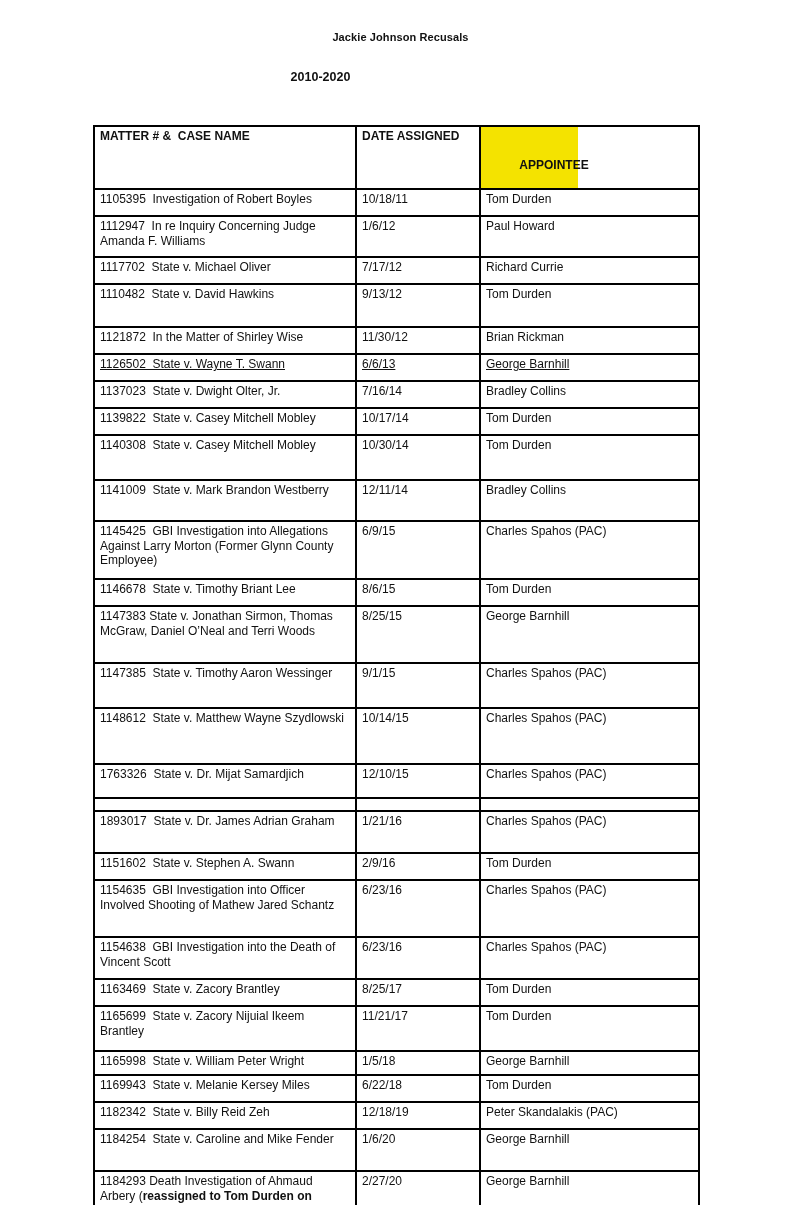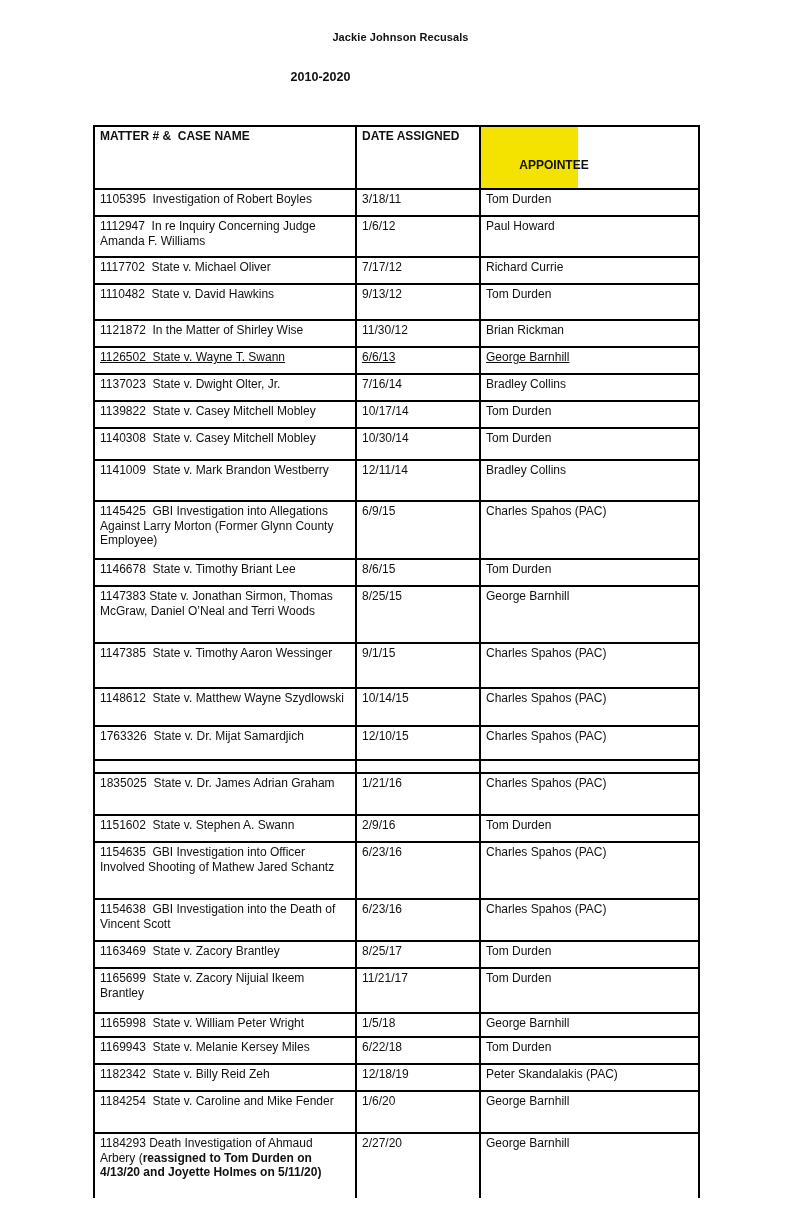--- a/index.html
+++ b/index.html
@@ -109,34 +109,34 @@
         <th>DATE ASSIGNED</th>
         <th class="appointee-header">
           <span class="marker-blob"></span>
           <span>APPOINTEE</span>
         </th>
       </tr>
     </thead>
     <tbody id="rows">
         <tr style="height: 27px; padding-left: 24px;">
           <td class="c-case"><span>1105395  Investigation of Robert Boyles</span></td>
-          <td class="c-date"><span>3/18/11</span></td>
+          <td class="c-date"><span>10/18/11</span></td>
           <td class="c-appt"><span>Tom Durden</span></td>
         </tr>
         <tr style="height: 41px;">
           <td class="c-case"><span>1112947  In re Inquiry Concerning Judge Amanda F. Williams</span></td>
           <td class="c-date"><span>1/6/12</span></td>
           <td class="c-appt"><span>Paul Howard</span></td>
         </tr>
         <tr style="height: 27px;">
           <td class="c-case"><span>1117702  State v. Michael Oliver</span></td>
           <td class="c-date"><span>7/17/12</span></td>
           <td class="c-appt"><span>Richard Currie</span></td>
         </tr>
-        <tr style="height: 36px;">
+        <tr style="height: 43px;">
           <td class="c-case"><span>1110482  State v. David Hawkins</span></td>
           <td class="c-date"><span>9/13/12</span></td>
           <td class="c-appt"><span>Tom Durden</span></td>
         </tr>
         <tr style="height: 27px;">
           <td class="c-case"><span>1121872  In the Matter of Shirley Wise</span></td>
           <td class="c-date"><span>11/30/12</span></td>
           <td class="c-appt"><span>Brian Rickman</span></td>
         </tr>
         <tr style="height: 27px; text-decoration: underline;">
@@ -147,21 +147,21 @@
         <tr style="height: 27px;">
           <td class="c-case"><span>1137023  State v. Dwight Olter, Jr.</span></td>
           <td class="c-date"><span>7/16/14</span></td>
           <td class="c-appt"><span>Bradley Collins</span></td>
         </tr>
         <tr style="height: 27px;">
           <td class="c-case"><span>1139822  State v. Casey Mitchell Mobley</span></td>
           <td class="c-date"><span>10/17/14</span></td>
           <td class="c-appt"><span>Tom Durden</span></td>
         </tr>
-        <tr style="height: 32px; margin-left: 38px;">
+        <tr style="height: 45px; margin-left: 38px;">
           <td class="c-case"><span>1140308  State v. Casey Mitchell Mobley</span></td>
           <td class="c-date"><span>10/30/14</span></td>
           <td class="c-appt"><span>Tom Durden</span></td>
         </tr>
         <tr style="height: 41px;">
           <td class="c-case"><span>1141009  State v. Mark Brandon Westberry</span></td>
           <td class="c-date"><span>12/11/14</span></td>
           <td class="c-appt"><span>Bradley Collins</span></td>
         </tr>
         <tr style="height: 58px;">
@@ -177,37 +177,37 @@
         <tr style="height: 57px; padding-left: 44px;">
           <td class="c-case"><span>1147383 State v. Jonathan Sirmon, Thomas McGraw, Daniel O’Neal and Terri Woods</span></td>
           <td class="c-date"><span>8/25/15</span></td>
           <td class="c-appt"><span>George Barnhill</span></td>
         </tr>
         <tr style="height: 45px;">
           <td class="c-case"><span>1147385  State v. Timothy Aaron Wessinger</span></td>
           <td class="c-date"><span>9/1/15</span></td>
           <td class="c-appt"><span>Charles Spahos (PAC)</span></td>
         </tr>
-        <tr style="height: 38px;">
+        <tr style="height: 56px;">
           <td class="c-case"><span>1148612  State v. Matthew Wayne Szydlowski</span></td>
           <td class="c-date"><span>10/14/15</span></td>
           <td class="c-appt"><span>Charles Spahos (PAC)</span></td>
         </tr>
         <tr style="height: 34px;">
           <td class="c-case"><span>1763326  State v. Dr. Mijat Samardjich</span></td>
           <td class="c-date"><span>12/10/15</span></td>
           <td class="c-appt"><span>Charles Spahos (PAC)</span></td>
         </tr>
         <tr style="height: 13px;">
           <td class="c-case"><span></span></td>
           <td class="c-date"><span></span></td>
           <td class="c-appt"><span></span></td>
         </tr>
         <tr style="height: 42px;">
-          <td class="c-case"><span>1835025  State v. Dr. James Adrian Graham</span></td>
+          <td class="c-case"><span>1893017  State v. Dr. James Adrian Graham</span></td>
           <td class="c-date"><span>1/21/16</span></td>
           <td class="c-appt"><span>Charles Spahos (PAC)</span></td>
         </tr>
         <tr style="height: 27px;">
           <td class="c-case"><span>1151602  State v. Stephen A. Swann</span></td>
           <td class="c-date"><span>2/9/16</span></td>
           <td class="c-appt"><span>Tom Durden</span></td>
         </tr>
         <tr style="height: 57px;">
           <td class="c-case"><span>1154635  GBI Investigation into Officer Involved Shooting of Mathew Jared Schantz</span></td>

